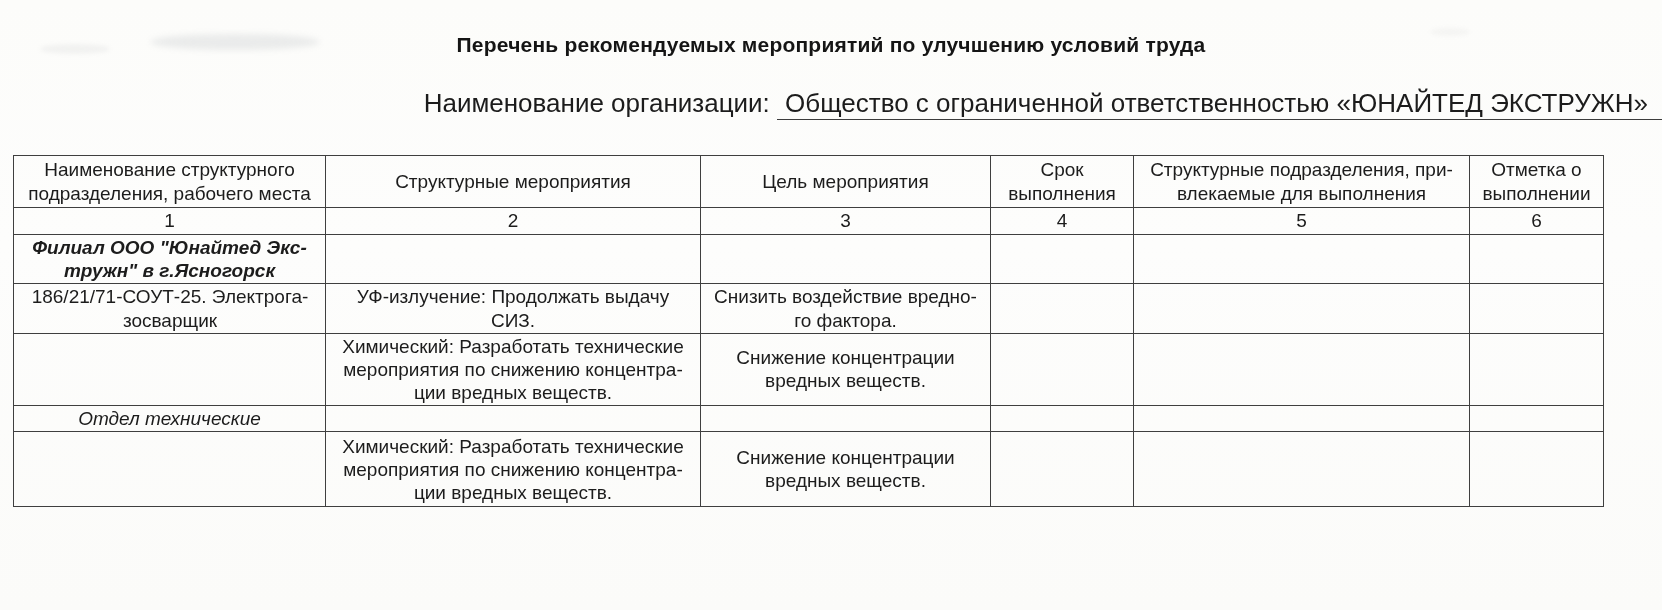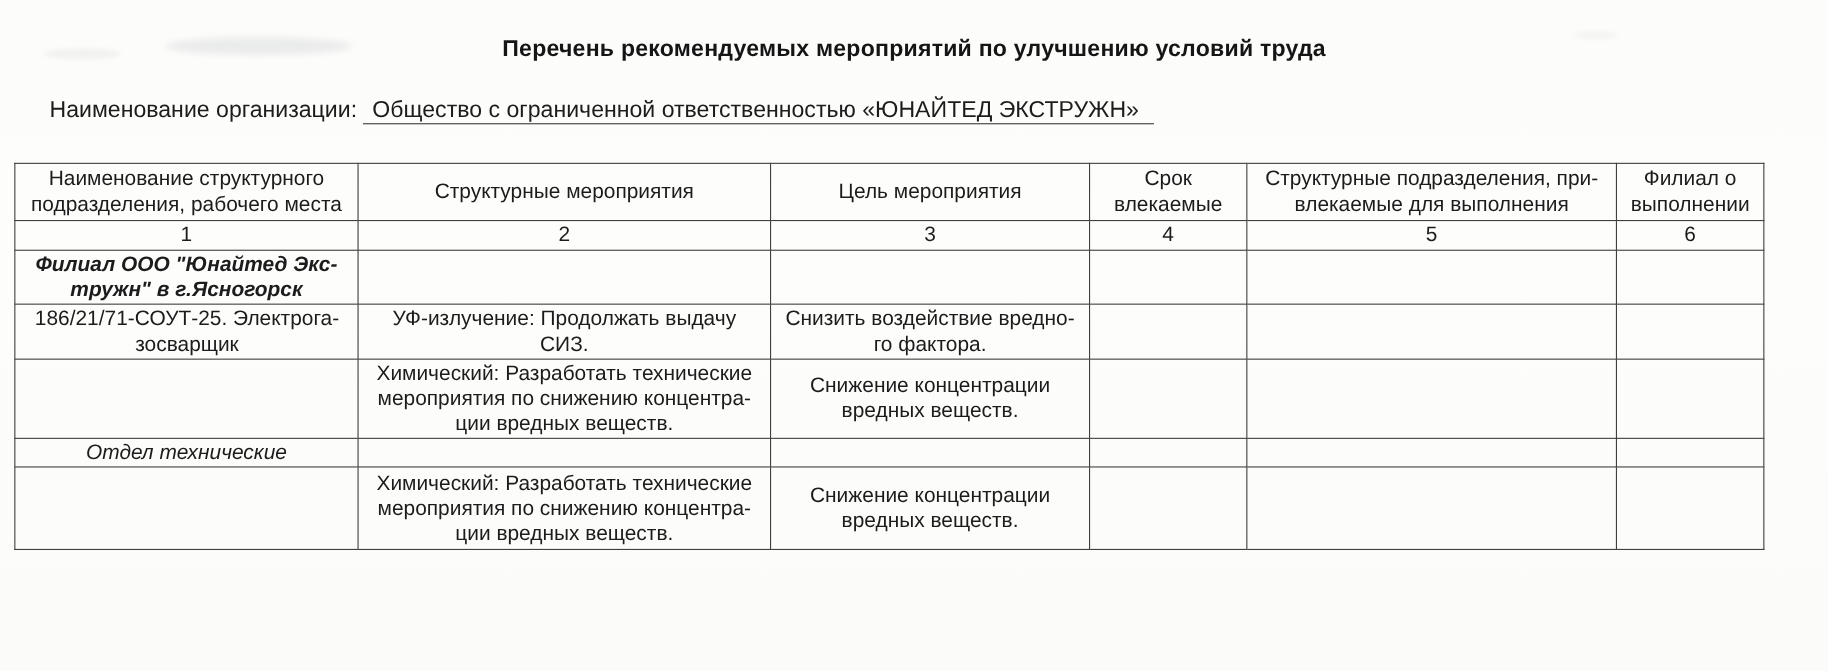--- a/index.html
+++ b/index.html
@@ -25,22 +25,23 @@
   .title {
     margin-top: 33px;
     text-align: center;
     font-size: 21px;
     font-weight: bold;
     letter-spacing: .2px;
     color: #151515;
   }
   .org-line {
     margin: 31px 0 0 45px;
-    font-size: 21px;
+    font-size: 26px;
     white-space: nowrap;
+    text-align: right;
   }
   .org-value {
     border-bottom: 1.6px solid #3c3c3c;
     padding: 0 14px 1px 8px;
   }
 
   table.main-table {
     border-collapse: collapse;
     table-layout: fixed;
     width: 1590px;
@@ -95,24 +96,24 @@
       <col style="width:336px">
       <col style="width:134px">
     </colgroup>
     <thead>
       <tr class="head-row">
         <th>Наименование структурного
 подразделения, рабочего места</th>
         <th>Структурные мероприятия</th>
         <th>Цель мероприятия</th>
         <th>Срок
-влекаемые</th>
+выполнения</th>
         <th>Структурные подразделения, при-
 влекаемые для выполнения</th>
-        <th>Филиал о
+        <th>Отметка о
 выполнении</th>
       </tr>
       <tr class="num-row">
         <td>1</td>
         <td>2</td>
         <td>3</td>
         <td>4</td>
         <td>5</td>
         <td>6</td>
       </tr>

